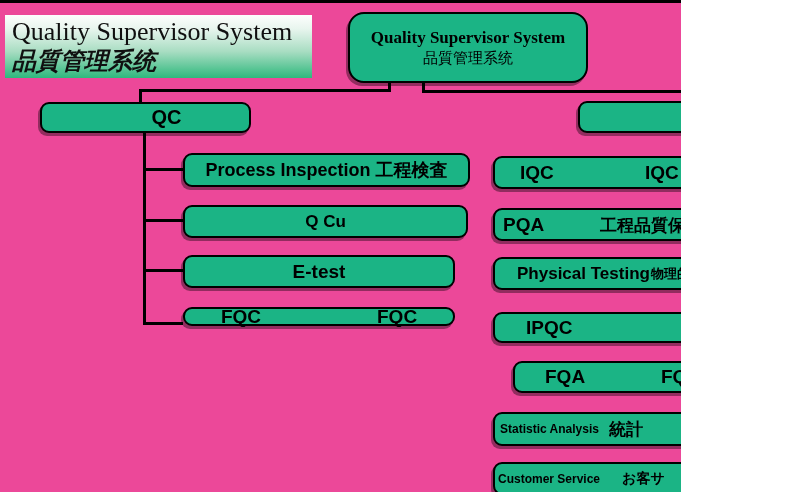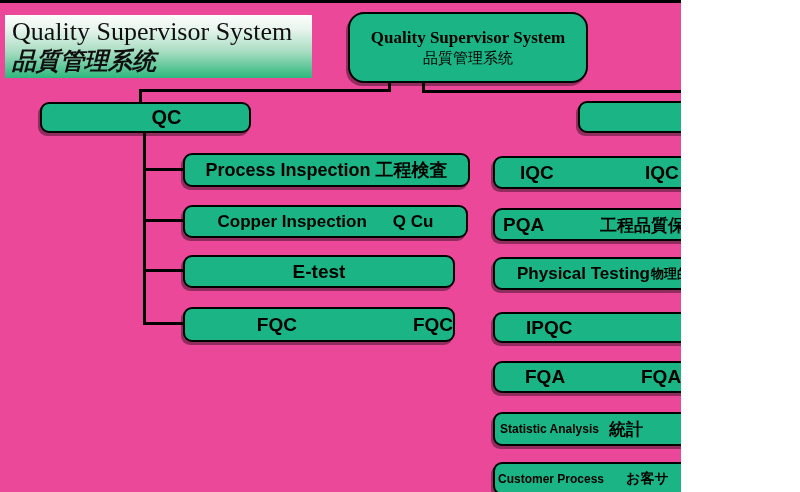--- a/index.html
+++ b/index.html
@@ -47,30 +47,30 @@
   .f20{font-size:20px;padding-left:42px;} .f19{font-size:19px;} .f18{font-size:18px;}
   .f17{font-size:17px;} .f16{font-size:12px;}
   .jp-sm{font-weight:bold;}
   .abs{position:absolute;top:50%;transform:translateY(-50%);white-space:nowrap;font-weight:bold;}
 
   
   .qc-box{left:40px;top:102px;width:211px;height:31px;}
   .box-process{left:183px;top:153px;width:287px;height:34px;}
   .box-copper{left:183px;top:205px;width:285px;height:33px;justify-content:center;gap:26px;}
   .box-etest{left:183px;top:255px;width:272px;height:33px;}
-  .box-fqc{left:183px;top:307px;width:272px;height:35px;justify-content:flex-end;gap:116px;}
+  .box-fqc{left:183px;top:307px;width:272px;height:19px;justify-content:center;gap:116px;}
 
   
   .qa-box{left:578px;top:101px;width:205px;height:32px;}
   .rbox{left:493px;width:268px;padding-left:28px;}
   .box-iqc{top:156px;height:33px;}
   .box-pqa{top:208px;height:33px;}
   .box-physical{top:257px;height:33px;padding-left:22px;}
   .box-ipqc{top:312px;height:31px;padding-left:31px;}
-  .box-fqa{top:361px;height:32px;}
+  .box-fqa{top:361px;height:32px;margin-left:20px;}
   .box-stat{top:412px;height:34px;padding-left:5px;}
   .box-cust{top:462px;height:33px;padding-left:3px;}
   .en-b{font-weight:bold;white-space:nowrap;}
   .jp-after{margin-left:4px;white-space:nowrap;font-weight:bold;}
 </style>
 </head>
 <body>
 
 <div class="slide-clip">
 
@@ -99,21 +99,20 @@
 
   <div class="node rounded-sm qc-box">
     <div class="label-c f20">QC</div>
   </div>
 
   <div class="node rounded-sm box-process">
     <div class="label-c f18">Process Inspection 工程検査</div>
   </div>
 
   <div class="node rounded-sm box-copper">
-    <span class="en-b f17">Copper Inspection</span>
     <span class="en-b f17">Q Cu</span>
   </div>
 
   <div class="node rounded-sm box-etest">
     <div class="label-c f19">E-test</div>
   </div>
 
   <div class="node rounded-sm box-fqc">
     <span class="en-b f19">FQC</span>
     <span class="en-b f19">FQC</span>
@@ -146,17 +145,17 @@
     <span class="abs f19" style="left:30px;">FQA</span>
     <span class="abs f19" style="left:146px;">FQA</span>
   </div>
 
   <div class="node rounded-sm rbox box-stat">
     <span class="en-b f16">Statistic Analysis</span>
     <span class="jp-after f17" style="margin-left:10px;">統計</span>
   </div>
 
   <div class="node rounded-sm rbox box-cust">
-    <span class="en-b f16">Customer Process</span>
+    <span class="en-b f16">Customer Service</span>
     <span class="jp-after" style="font-size:14px;margin-left:22px;">お客サ</span>
   </div>
 
 </div>
 
 </body></html>

